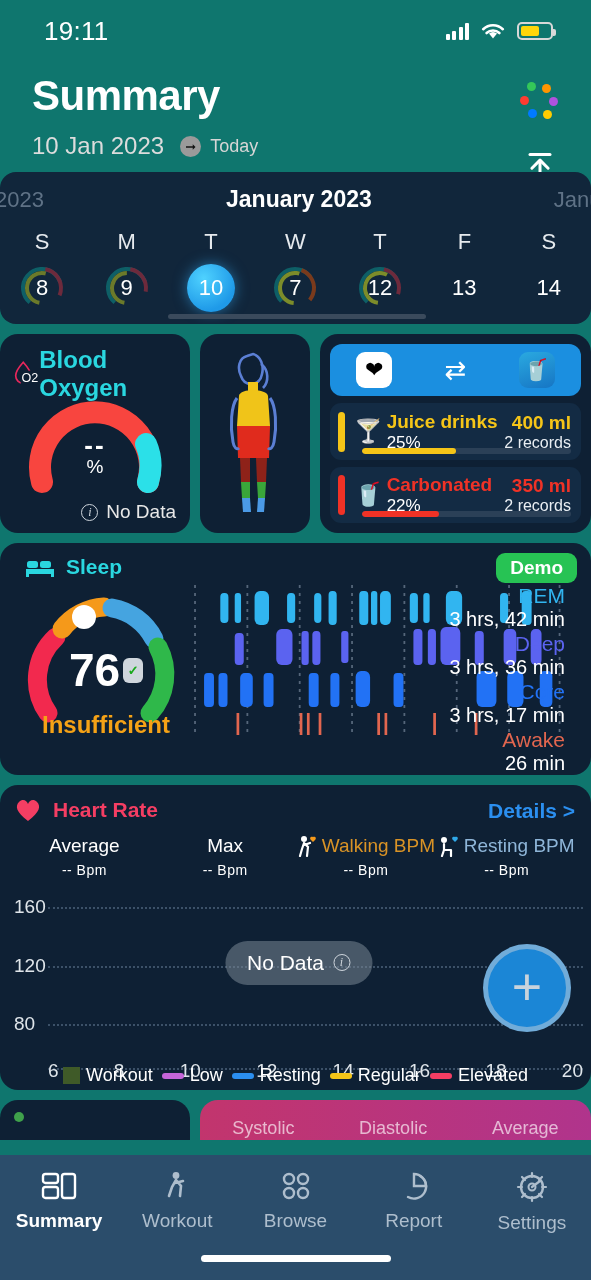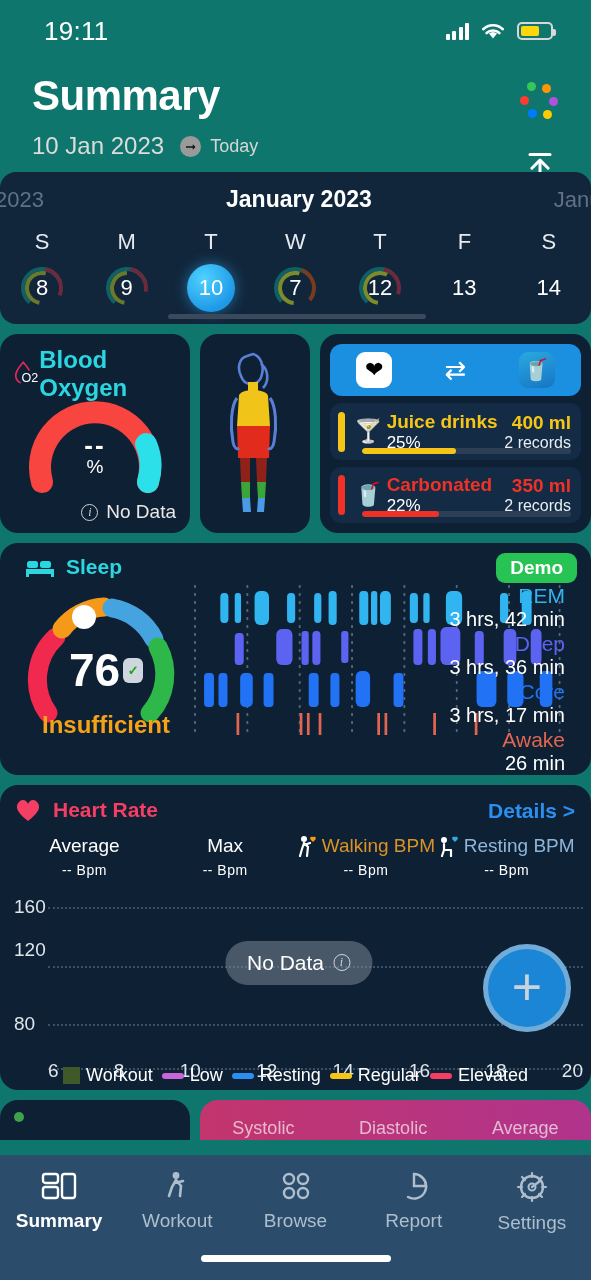--- a/index.html
+++ b/index.html
@@ -545,21 +545,21 @@
           <span>Resting BPM</span>
         </div>
         <div class="hr-stat-val">-- Bpm</div>
       </div>
     </div>
 
     <div class="hr-chart">
       <div class="grid-line" style="top:14px"></div>
       <div class="y-lbl" style="top:14px">160</div>
       <div class="grid-line" style="top:73px"></div>
-      <div class="y-lbl" style="top:57px">120</div>
+      <div class="y-lbl" style="top:73px">120</div>
       <div class="grid-line" style="top:131px"></div>
       <div class="y-lbl" style="top:131px">80</div>
       <div class="grid-line" style="top:175px"></div>
 
       <div class="x-axis">
         <span class="x-lbl">6</span>
         <span class="x-lbl">8</span>
         <span class="x-lbl">10</span>
         <span class="x-lbl">12</span>
         <span class="x-lbl">14</span>

